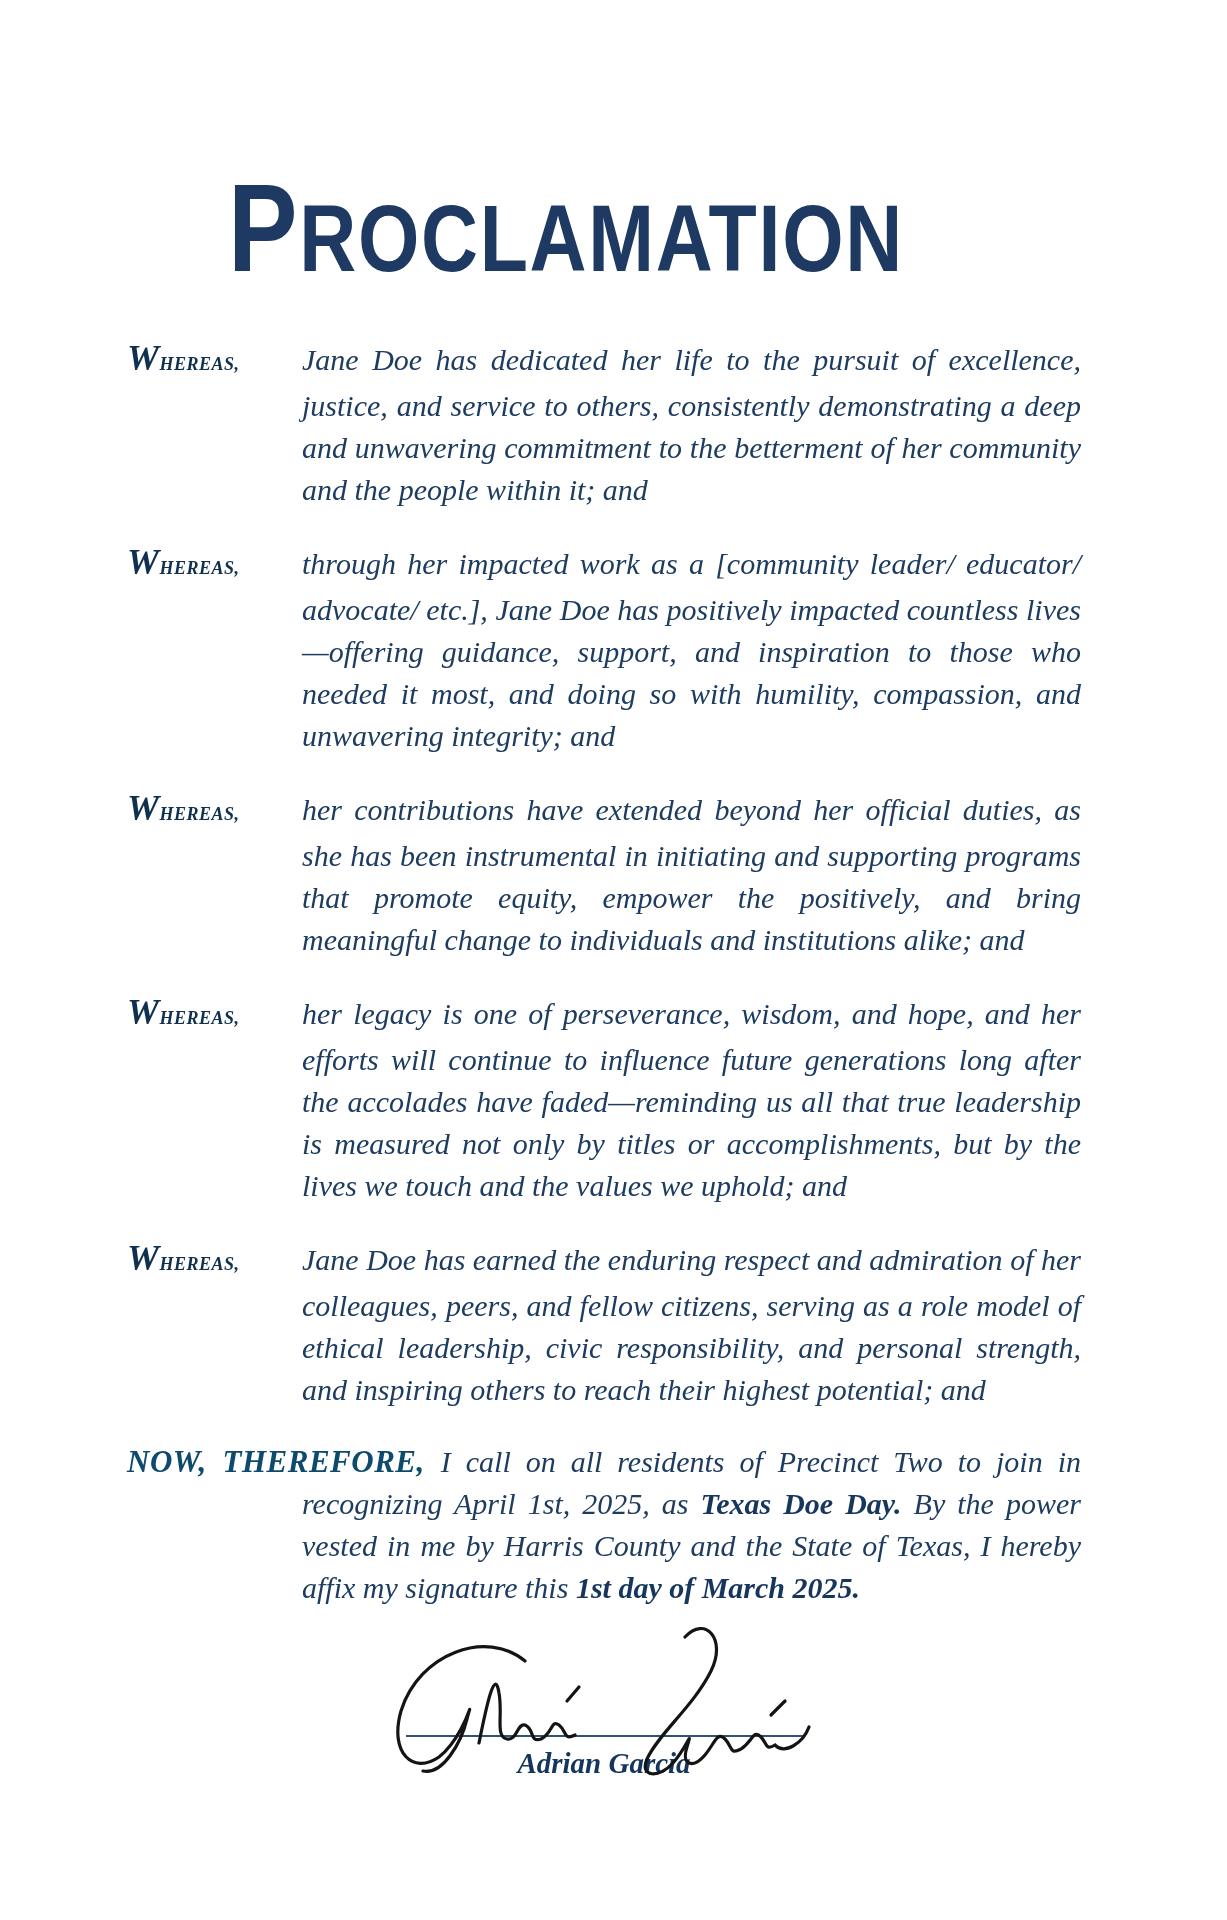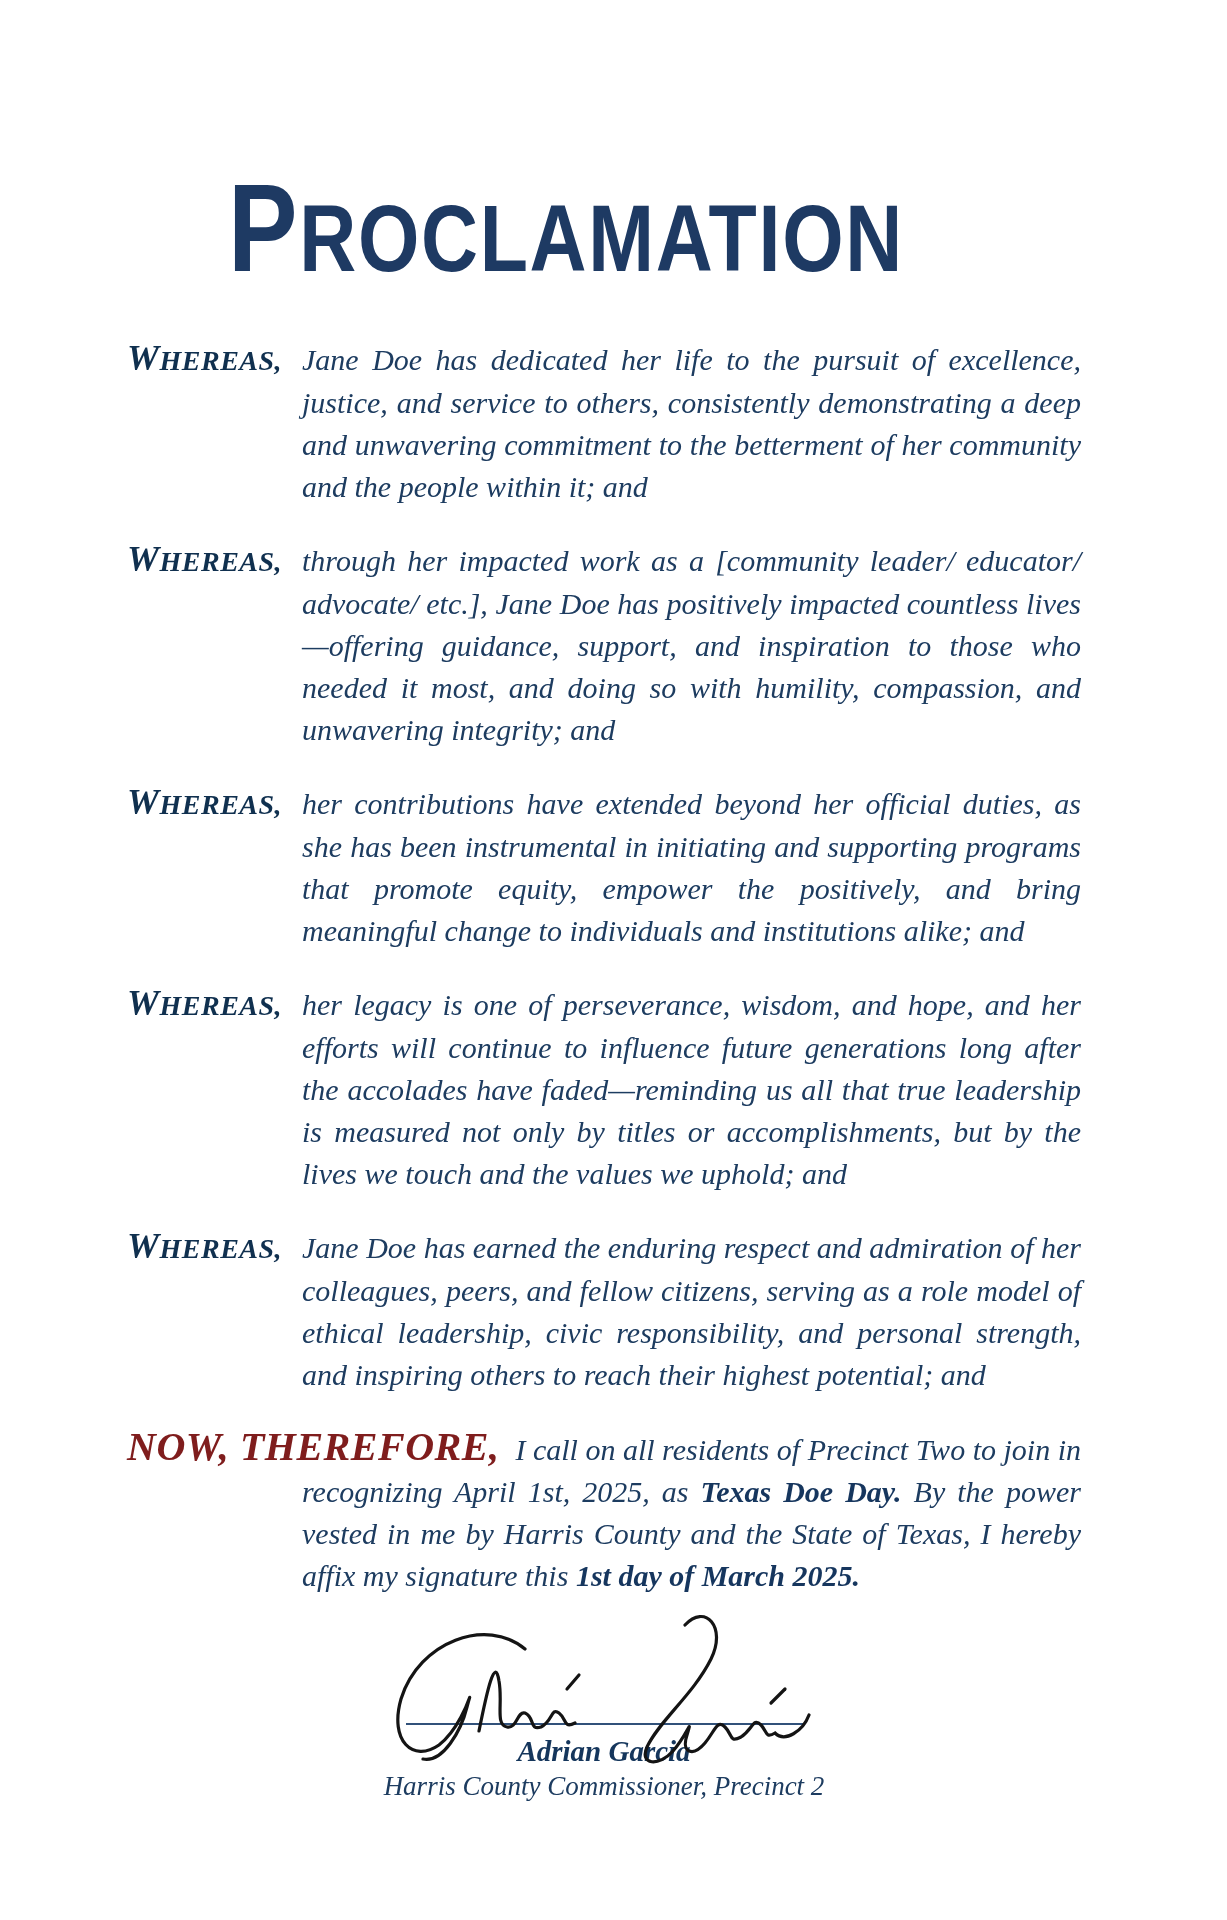--- a/index.html
+++ b/index.html
@@ -45,31 +45,31 @@
     line-height: 42px;
     color: #1d3c60;
   }
   .p-label {
     display: inline-block;
     width: 175px;
     text-indent: 0;
     font-weight: bold;
     color: #10304f;
     text-transform: uppercase;
-    font-size: 28px;
+    font-size: 18px;
     letter-spacing: 0.5px;
   }
   .p-label::first-letter { font-size: 36px; }
   
   .closing { margin-bottom: 0; }
   .now-label {
     font-weight: bold;
     font-style: italic;
-    color: #7f1d1d;
-    font-size: 40px;
+    color: #0c4a6e;
+    font-size: 31px;
     letter-spacing: 0.5px;
     padding-right: 16px;
   }
   .b { font-weight: bold; color: #16365e; }
   
   .sig-block { margin-top: 14px; }
   .sig-svg {
     display: block;
     width: 450px;
     height: 170px;
@@ -131,17 +131,16 @@
         <path d="M 200 78 L 212 64"></path>
         <path d="M 318 14 C 338 -8, 360 16, 344 48 C 326 84, 292 110, 280 136 C 272 154, 292 156, 306 140 C 320 124, 326 104, 320 124 C 314 142, 326 146, 338 132 C 348 120, 350 108, 358 116 C 366 124, 362 132, 374 126 C 386 118, 386 106, 394 114 C 400 120, 398 128, 408 122 C 418 132, 436 120, 442 104"></path>
         <path d="M 404 92 L 418 78"></path>
       </g>
     </svg>
 
     <div class="sig-line"></div>
 
     <div class="sig-name">Adrian Garcia</div>
 
-    <div class="sig-role">Harris County Commissioner, Precinct 2</div>
 
   </div>
 
 </div>
 
 </body></html>

